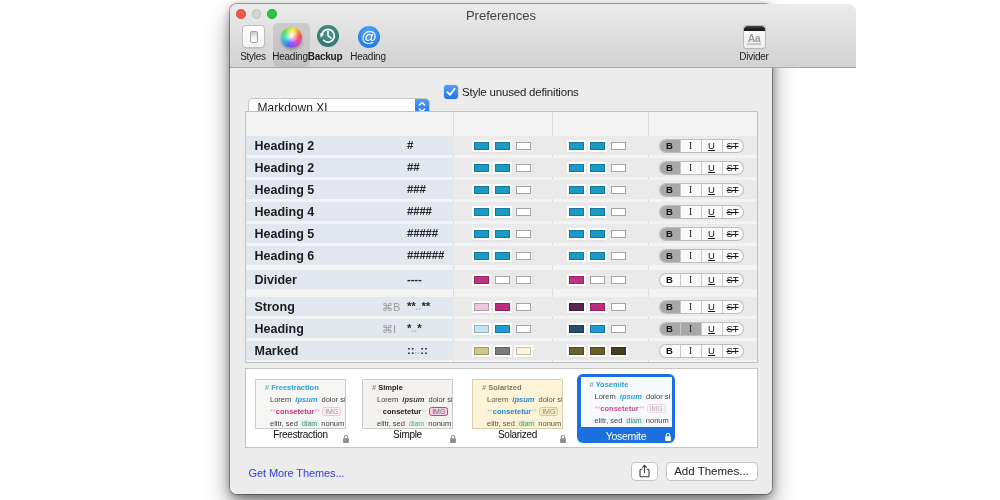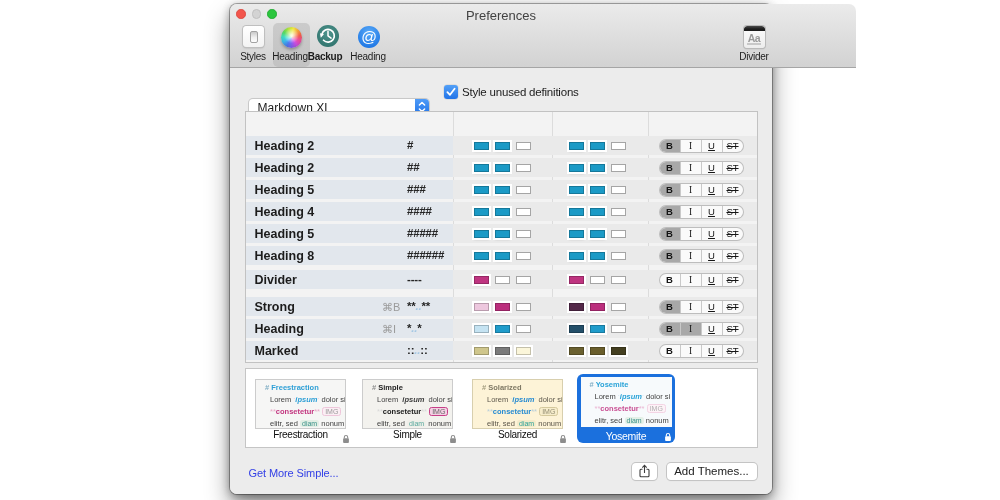--- a/index.html
+++ b/index.html
@@ -226,21 +226,21 @@
             <span class="swf d2" style="background:#1b9ac6;"></span>
             <span class="sw d3"></span>
             <span class="seg">
               <i class="sb on">B</i>
               <i class="si">I</i>
               <i class="su">U</i>
               <i class="sst">ST</i>
             </span>
           </div>
       <div class="row" style="top:134px;">
-            <span class="dn">Heading 8</span>
+            <span class="dn">Heading 6</span>
             <span class="sym">######</span>
             <span class="swf s1" style="background:#1b9ac6;"></span>
             <span class="swf s2" style="background:#1b9ac6;"></span>
             <span class="sw s3"></span>
             <span class="swf d1" style="background:#1b9ac6;"></span>
             <span class="swf d2" style="background:#1b9ac6;"></span>
             <span class="sw d3"></span>
             <span class="seg">
               <i class="sb on">B</i>
               <i class="si">I</i>
@@ -357,21 +357,21 @@
         <div class="cl cl3"><span style="color:#eab6d3;">**</span><span style="color:#c94f93;font-weight:bold;">consetetur</span><span style="color:#eab6d3;">**</span> <span class="badge" style="background:#fdf2f7;border:1px solid #f3d4e4;color:#b0b0b0;">IMG</span></div>
         <div class="cl cl4">elitr, sed <span class="badge" style="background:#e4f0e7;color:#3a9188;">diam</span> nonum</div>
         </div>
         <div class="cardlbl" style="left:0;top:56.5px;width:98px;color:#fff;font-size:10.5px;">Yosemite</div>
         <div class="lock" style="left:87px;top:54.5px;"><svg width="8" height="10">
                 <path d="M2.3 4.4 V3.2 a1.7 1.7 0 0 1 3.4 0 V4.4" stroke="#fff" stroke-width="1.1" fill="none"></path>
                 <rect x="1.1" y="4.3" width="5.8" height="4.7" rx="0.9" fill="#fff"></rect>
               </svg></div>
       </div>
     </div>
-    <div id="gmt">Get More Simple...</div>
+    <div id="gmt">Get More Themes...</div>
     <div id="share">
       <svg width="25" height="17">
         <rect x="8" y="6.2" width="9" height="7.5" rx="1" stroke="#3c3c3c" stroke-width="1.1" fill="none"></rect>
         <rect x="10.5" y="5" width="4" height="3" fill="#fff"></rect>
         <path d="M12.5 10 L12.5 2.6 M10.3 4.6 L12.5 2.4 L14.7 4.6" stroke="#3c3c3c" stroke-width="1.1" fill="none"></path>
       </svg>
     </div>
     <div id="addth">Add Themes...</div>
   </div>
 </div>

